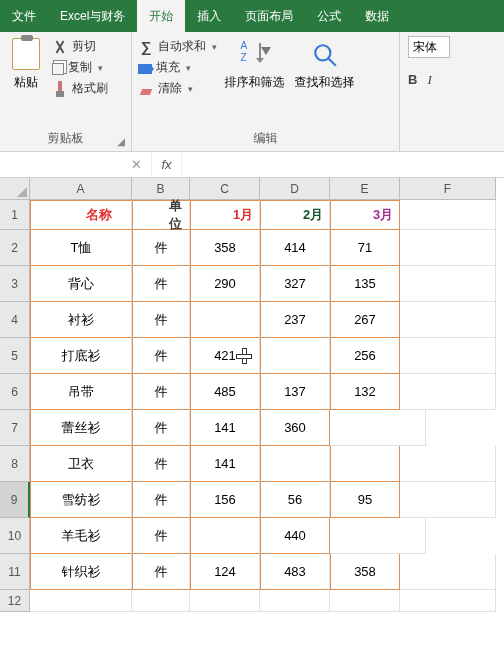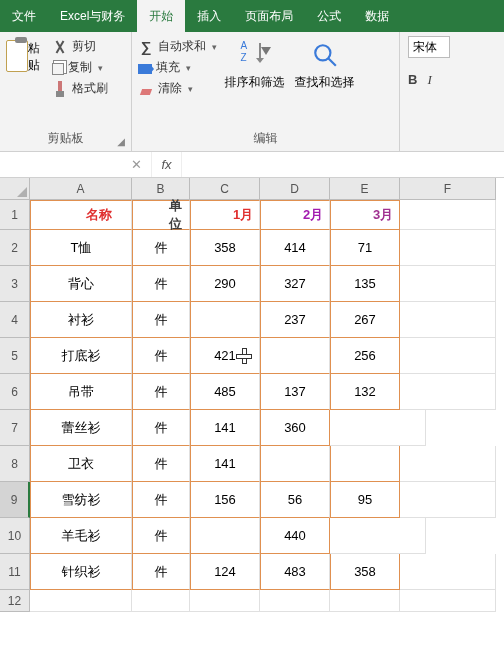--- a/index.html
+++ b/index.html
@@ -10,21 +10,21 @@
 .tab { color: #fff; font-size: 12px; padding: 0 12px; display: flex; align-items: center; cursor: pointer; }
 .tab.active { background: #f3f3f3; color: #2a7a3f; }
 
 
 .ribbon { background: #f3f3f3; border-bottom: 1px solid #d0d0d0; height: 120px; display: flex; }
 .group { border-right: 1px solid #d0d0d0; display: flex; flex-direction: column; padding: 4px 6px 0 6px; }
 .group-body { flex: 1; display: flex; align-items: flex-start; gap: 6px; }
 .group-label { text-align: center; font-size: 12px; color: #555; padding: 2px 0 4px; position: relative; }
 .group-label .launcher { position: absolute; right: 0; bottom: 4px; font-size: 10px; color: #888; cursor: pointer; }
 
-.paste-big { display: flex; align-items: center; width: 40px; cursor: pointer; }
+.paste-big { display: flex; flex-direction: column; align-items: center; width: 40px; cursor: pointer; }
 .paste-icon { width: 28px; height: 32px; background: #fff; border: 1px solid #c0a050; border-radius: 2px; position: relative; margin-top: 2px; }
 .paste-icon::before { content: ""; position: absolute; top: -4px; left: 8px; width: 12px; height: 6px; background: #888; border-radius: 2px; }
 .paste-label { font-size: 12px; margin-top: 4px; }
 
 .small-btns { display: flex; flex-direction: column; gap: 4px; margin-top: 2px; }
 .small-btn { display: flex; align-items: center; gap: 4px; font-size: 12px; color: #333; cursor: pointer; white-space: nowrap; }
 .ico { width: 16px; height: 16px; display: inline-block; }
 .ico-cut { position: relative; }
 .ico-cut::before, .ico-cut::after { content:""; position:absolute; width:2px; height:14px; background:#555; left:7px; top:1px; }
 .ico-cut::before { transform: rotate(30deg); }
@@ -71,21 +71,21 @@
 .colheads { display:flex; margin-left:30px; height:22px; }
 .colhead { background:#e8e8e8; border-right:1px solid #bcbcbc; border-bottom:1px solid #bcbcbc; font-size:12px; color:#555; display:flex; align-items:center; justify-content:center; cursor:pointer; }
 .rows { display:flex; flex-direction:column; }
 .row { display:flex; }
 .rowhead { width:30px; background:#e8e8e8; border-right:1px solid #bcbcbc; border-bottom:1px solid #bcbcbc; font-size:12px; color:#555; display:flex; align-items:center; justify-content:center; cursor:pointer; }
 .rowhead.sel { background:#d4d4d4; border-right:2px solid #2a7a3f; }
 .cell { border-right:1px solid #e0e0e0; border-bottom:1px solid #e0e0e0; font-size:13px; display:flex; align-items:center; justify-content:center; cursor:cell; background:#fff; position:relative; }
 .wA{width:102px}.wB{width:58px}.wC{width:70px}.wD{width:70px}.wE{width:70px}.wF{width:96px}
 .h-header{height:30px}.h-data{height:36px}.h-narrow{height:22px}
 .th { font-weight:bold;padding-left:36px; }
-.th.name{color:#e03030}.th.unit{color:#404040}.th.m1{color:#e03030}.th.m2{color:#a21caf}.th.m3{color:#a03090}
+.th.name{color:#e03030}.th.unit{color:#404040}.th.m1{color:#e03030}.th.m2{color:#14532d}.th.m3{color:#a03090}
 .bL{border-left:1px solid #e09050}.bR{border-right:1px solid #e09050}.bT{border-top:1px solid #e09050}.bB{border-bottom:1px solid #e09050}
 .cursor-plus { position:absolute; right:8px; top:50%; transform:translateY(-50%); width:14px; height:14px; pointer-events:none; }
 .cursor-plus::before,.cursor-plus::after{content:"";position:absolute;background:#fff;outline:1px solid #333}
 .cursor-plus::before{left:6px;top:0;width:3px;height:14px}
 .cursor-plus::after{top:6px;left:0;height:3px;width:14px}
 </style>
 </head>
 <body>
 
 <div class="tabs">

